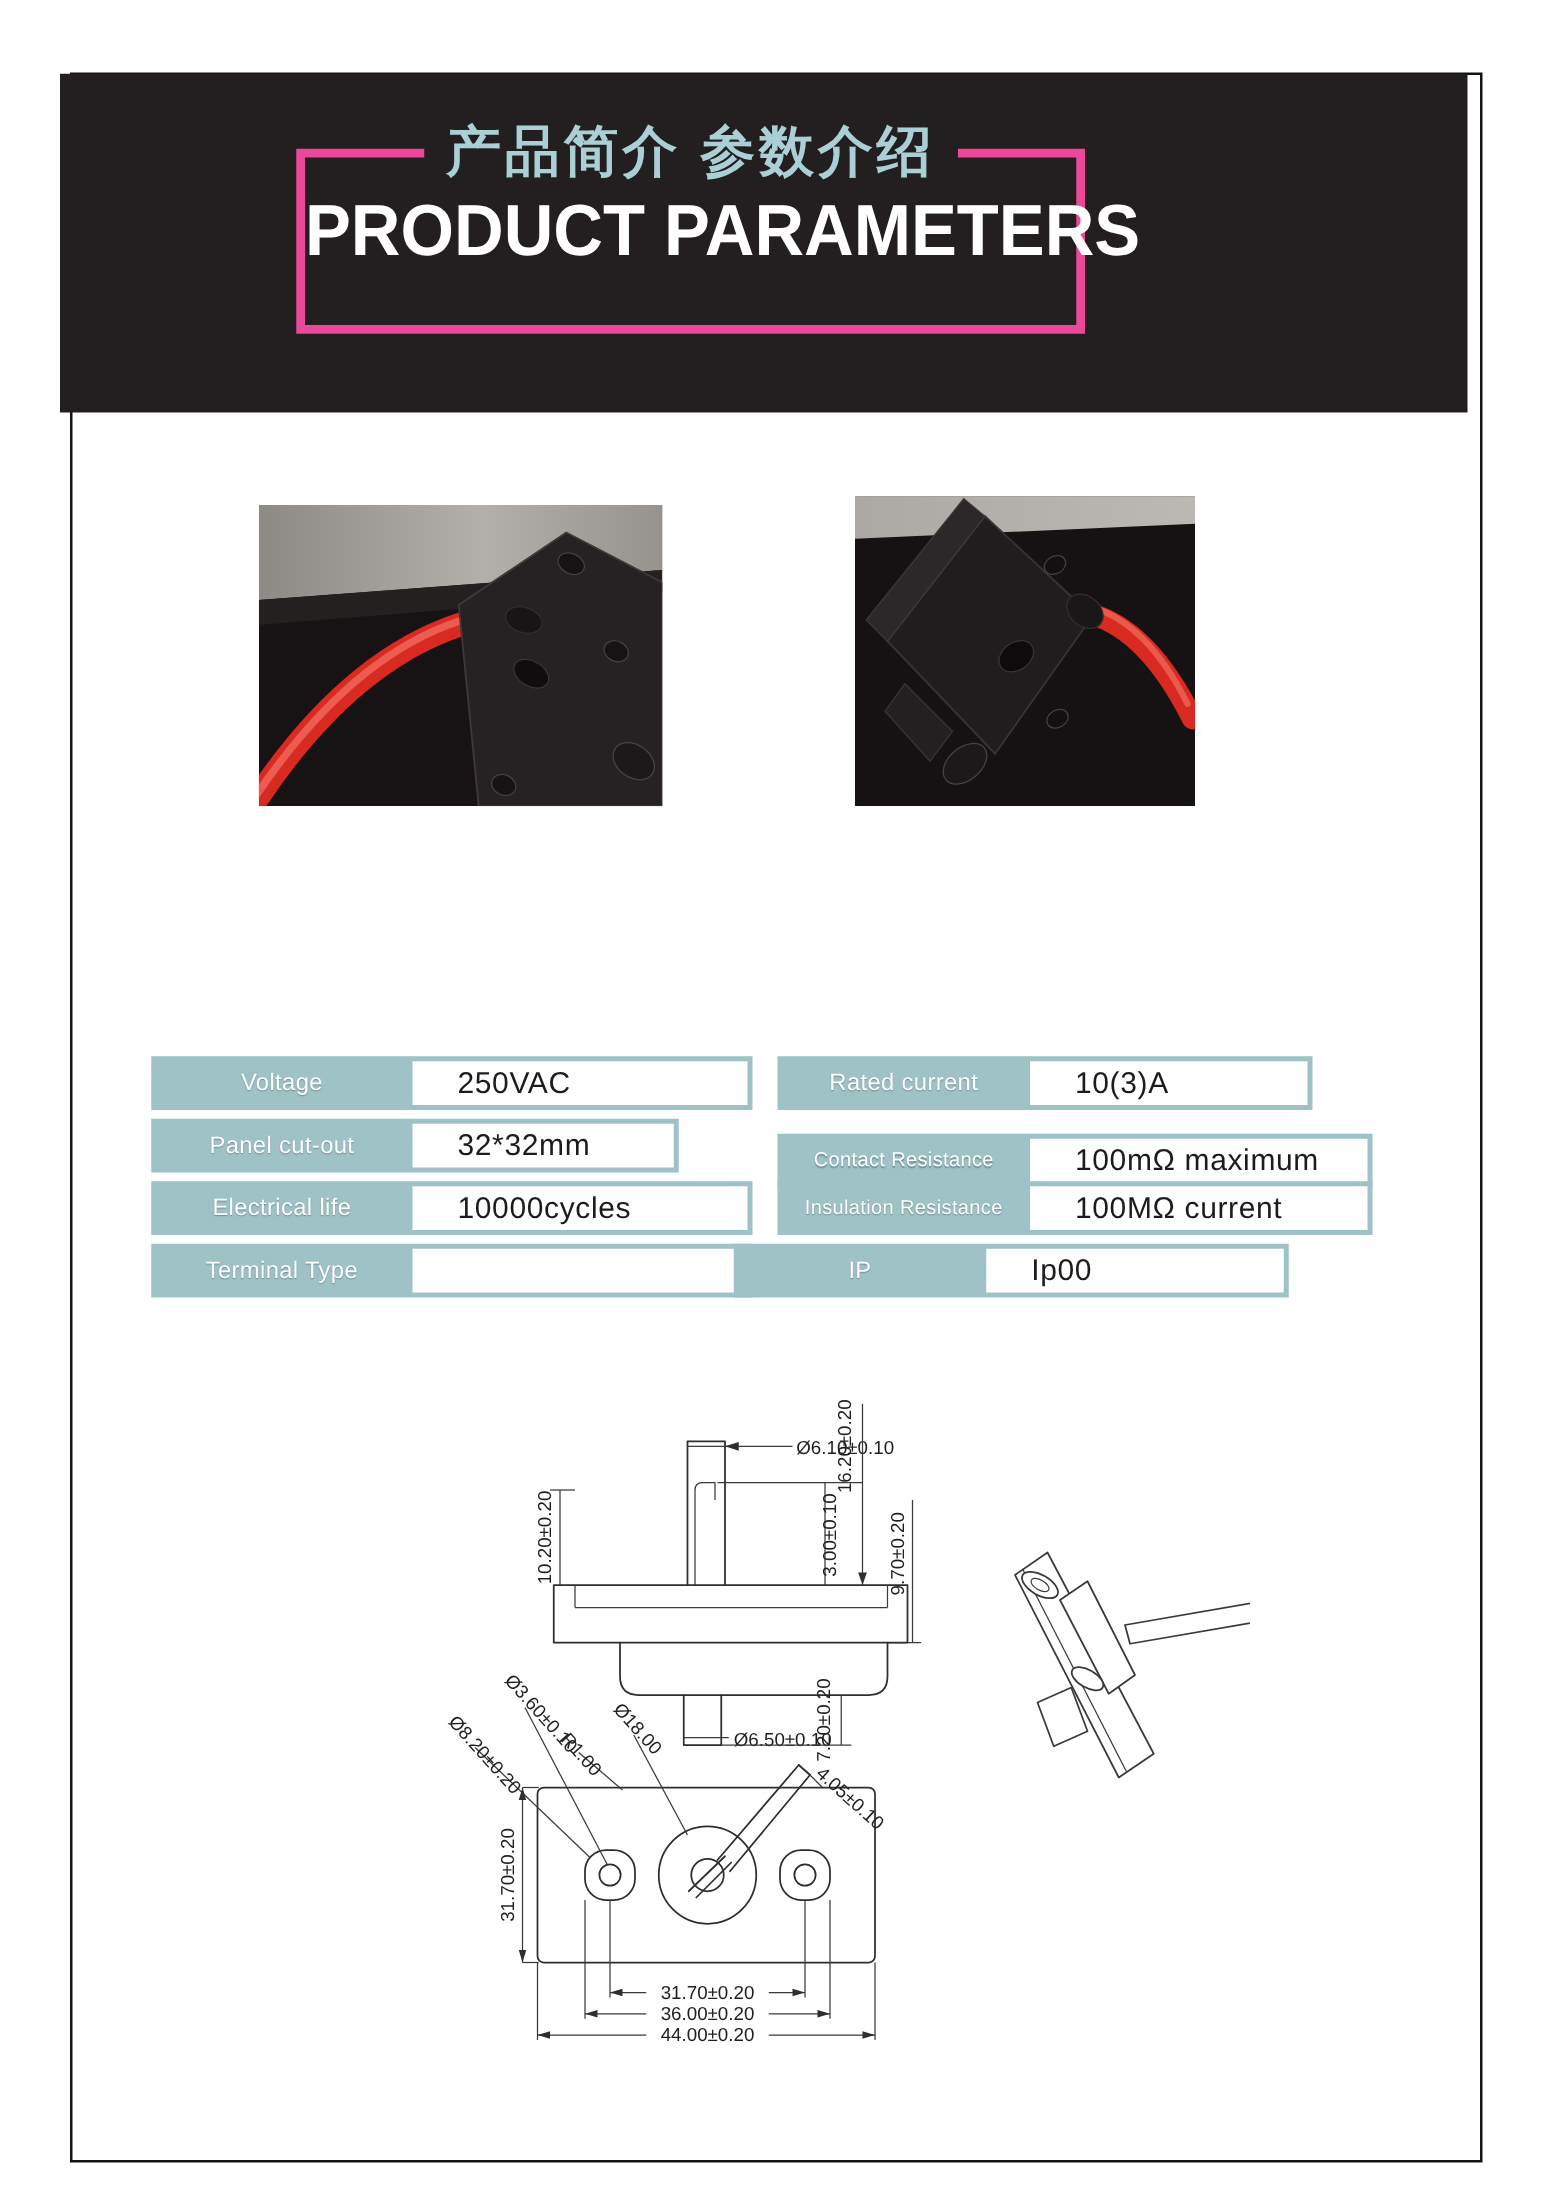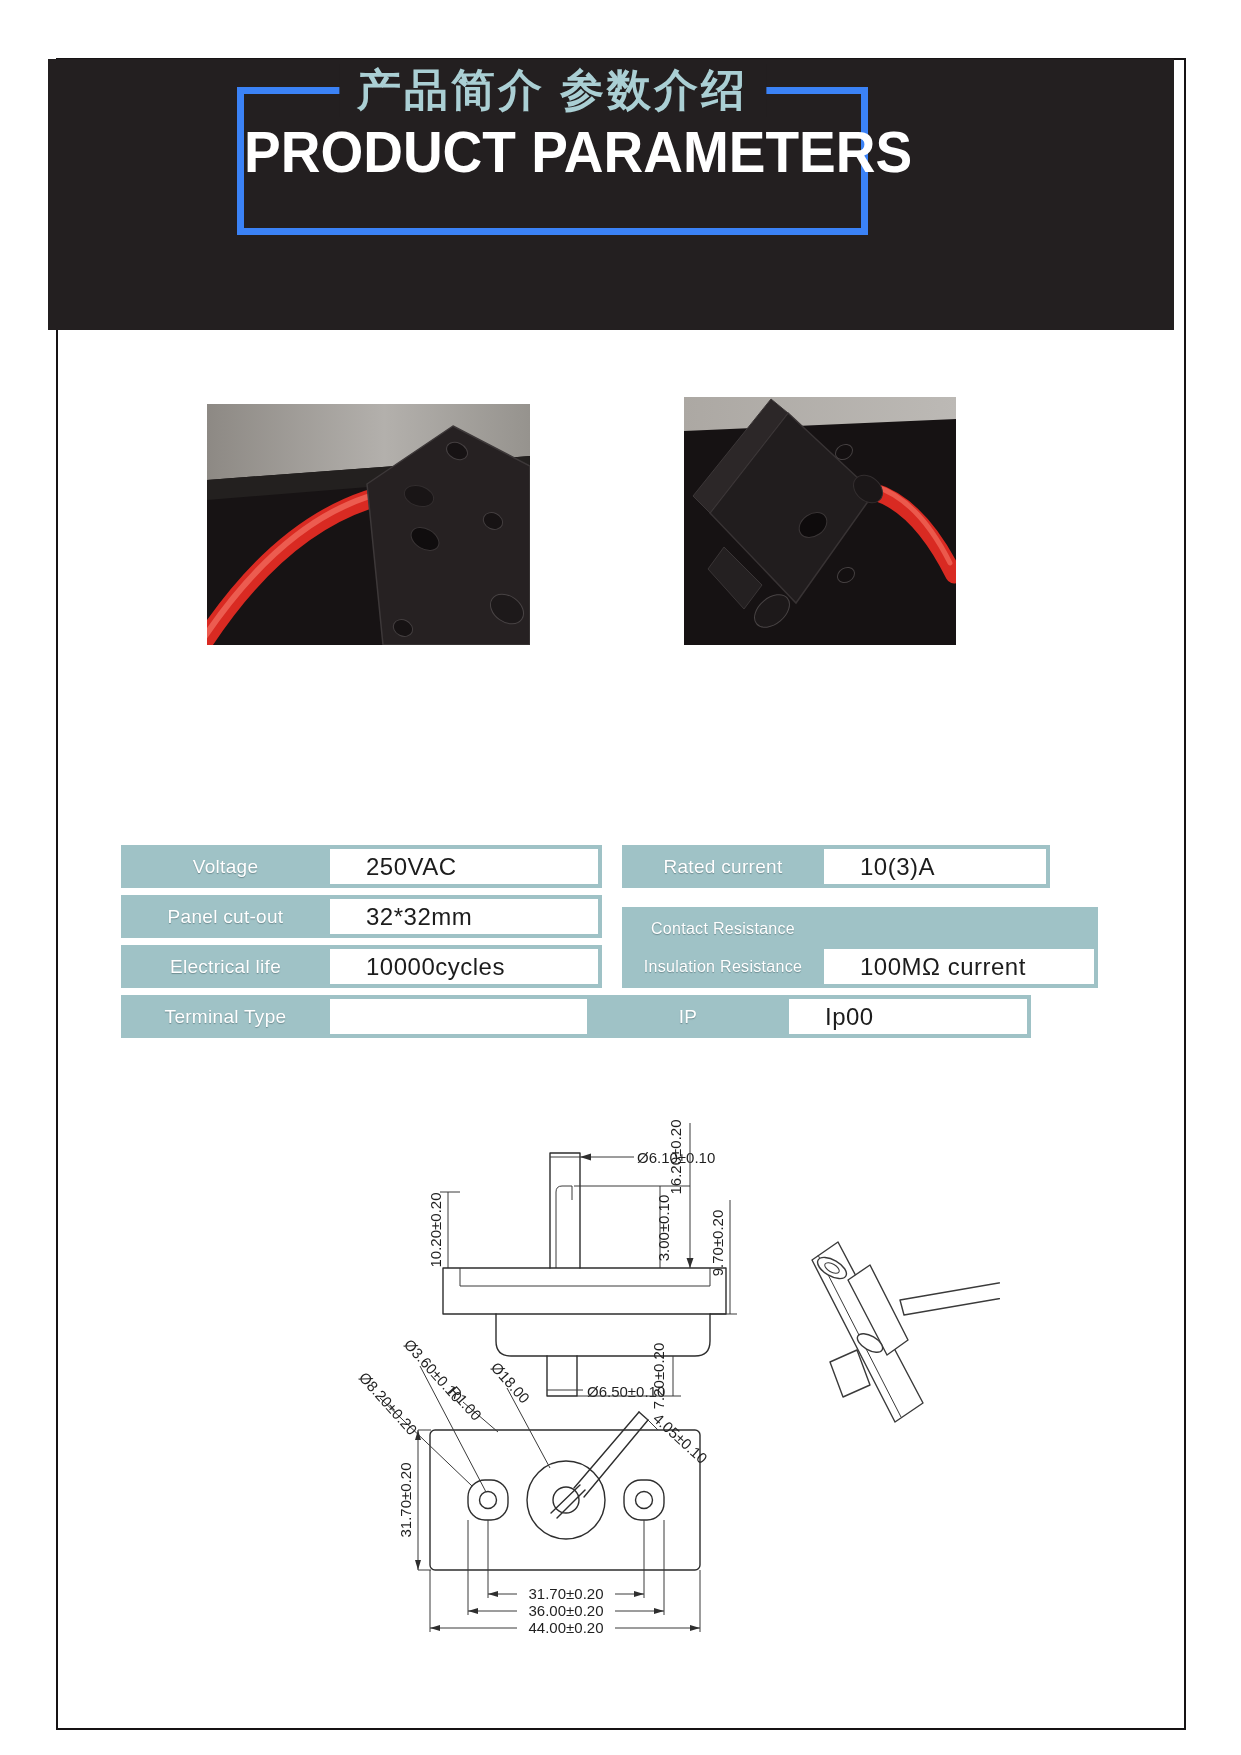--- a/index.html
+++ b/index.html
@@ -10,22 +10,22 @@
   .page-border{
     position:absolute;left:56px;top:58px;width:1130px;height:1672px;
     box-sizing:border-box;border:2px solid #161314;
   }
   
   .header-band{
     position:absolute;left:48px;top:59px;width:1126px;height:271px;
     background:#231f20;
   }
   .title-box{
-    position:absolute;left:189px;top:28px;width:631px;height:148px;
-    box-sizing:border-box;border:7px solid #3b82f6;
+    position:absolute;left:189px;top:60px;width:631px;height:148px;
+    box-sizing:border-box;border:7px solid #ec4899;
   }
   .title-cn{
     position:absolute;top:-30px;left:50%;transform:translateX(-50%);
     background:#231f20;padding:0 18px;color:#aacfd4;
     font-size:44px;font-weight:bold;letter-spacing:3px;white-space:nowrap;line-height:1.2;
   }
   .title-en{
     margin-top:26px;text-align:center;color:#ffffff;
     font-size:55px;font-weight:bold;letter-spacing:0px;white-space:nowrap;
     transform:scaleY(1.05);
@@ -113,39 +113,40 @@
     <ellipse cx="184" cy="92" rx="16" ry="12" fill="#1b1718" stroke="#332e2f" transform="rotate(40 184 92)"></ellipse>
     <ellipse cx="88" cy="214" rx="20" ry="13" fill="#1d191a" stroke="#484344" transform="rotate(-40 88 214)"></ellipse>
     <polygon points="40,150 78,188 60,212 24,172" fill="#242021" stroke="#3a3536"></polygon>
   </svg>
 </div>
 
 <div class="spec-row" style="left:121px;top:845px;width:481px;--lw:209px;">
   <div class="spec-label">Voltage</div>
   <div class="spec-value">250VAC</div>
 </div>
-<div class="spec-row" style="left:121px;top:895px;width:481px;--lw:209px;">
+<div class="spec-row" style="left:121px;top:895px;width:422px;--lw:209px;">
   <div class="spec-label">Panel cut-out</div>
   <div class="spec-value">32*32mm</div>
 </div>
 <div class="spec-row" style="left:121px;top:945px;width:481px;--lw:209px;">
   <div class="spec-label">Electrical life</div>
   <div class="spec-value">10000cycles</div>
 </div>
 <div class="spec-row" style="left:121px;top:995px;width:481px;--lw:209px;">
   <div class="spec-label">Terminal Type</div>
   <div class="spec-value"></div>
 </div>
 
 <div class="spec-row" style="left:622px;top:845px;width:428px;--lw:202px;">
   <div class="spec-label">Rated current</div>
   <div class="spec-value">10(3)A</div>
 </div>
 <div class="spec-row" style="left:622px;top:895px;width:476px;margin-top:12px;--lw:202px;">
   <div class="spec-label tight">Contact Resistance</div>
+  <div class="spec-value">100mΩ maximum</div>
 </div>
 <div class="spec-row" style="left:622px;top:945px;width:476px;--lw:202px;">
   <div class="spec-label tight">Insulation Resistance</div>
   <div class="spec-value">100MΩ current</div>
 </div>
 <div class="spec-row" style="left:587px;top:995px;width:444px;--lw:202px;">
   <div class="spec-label">IP</div>
   <div class="spec-value">Ip00</div>
 </div>
 

